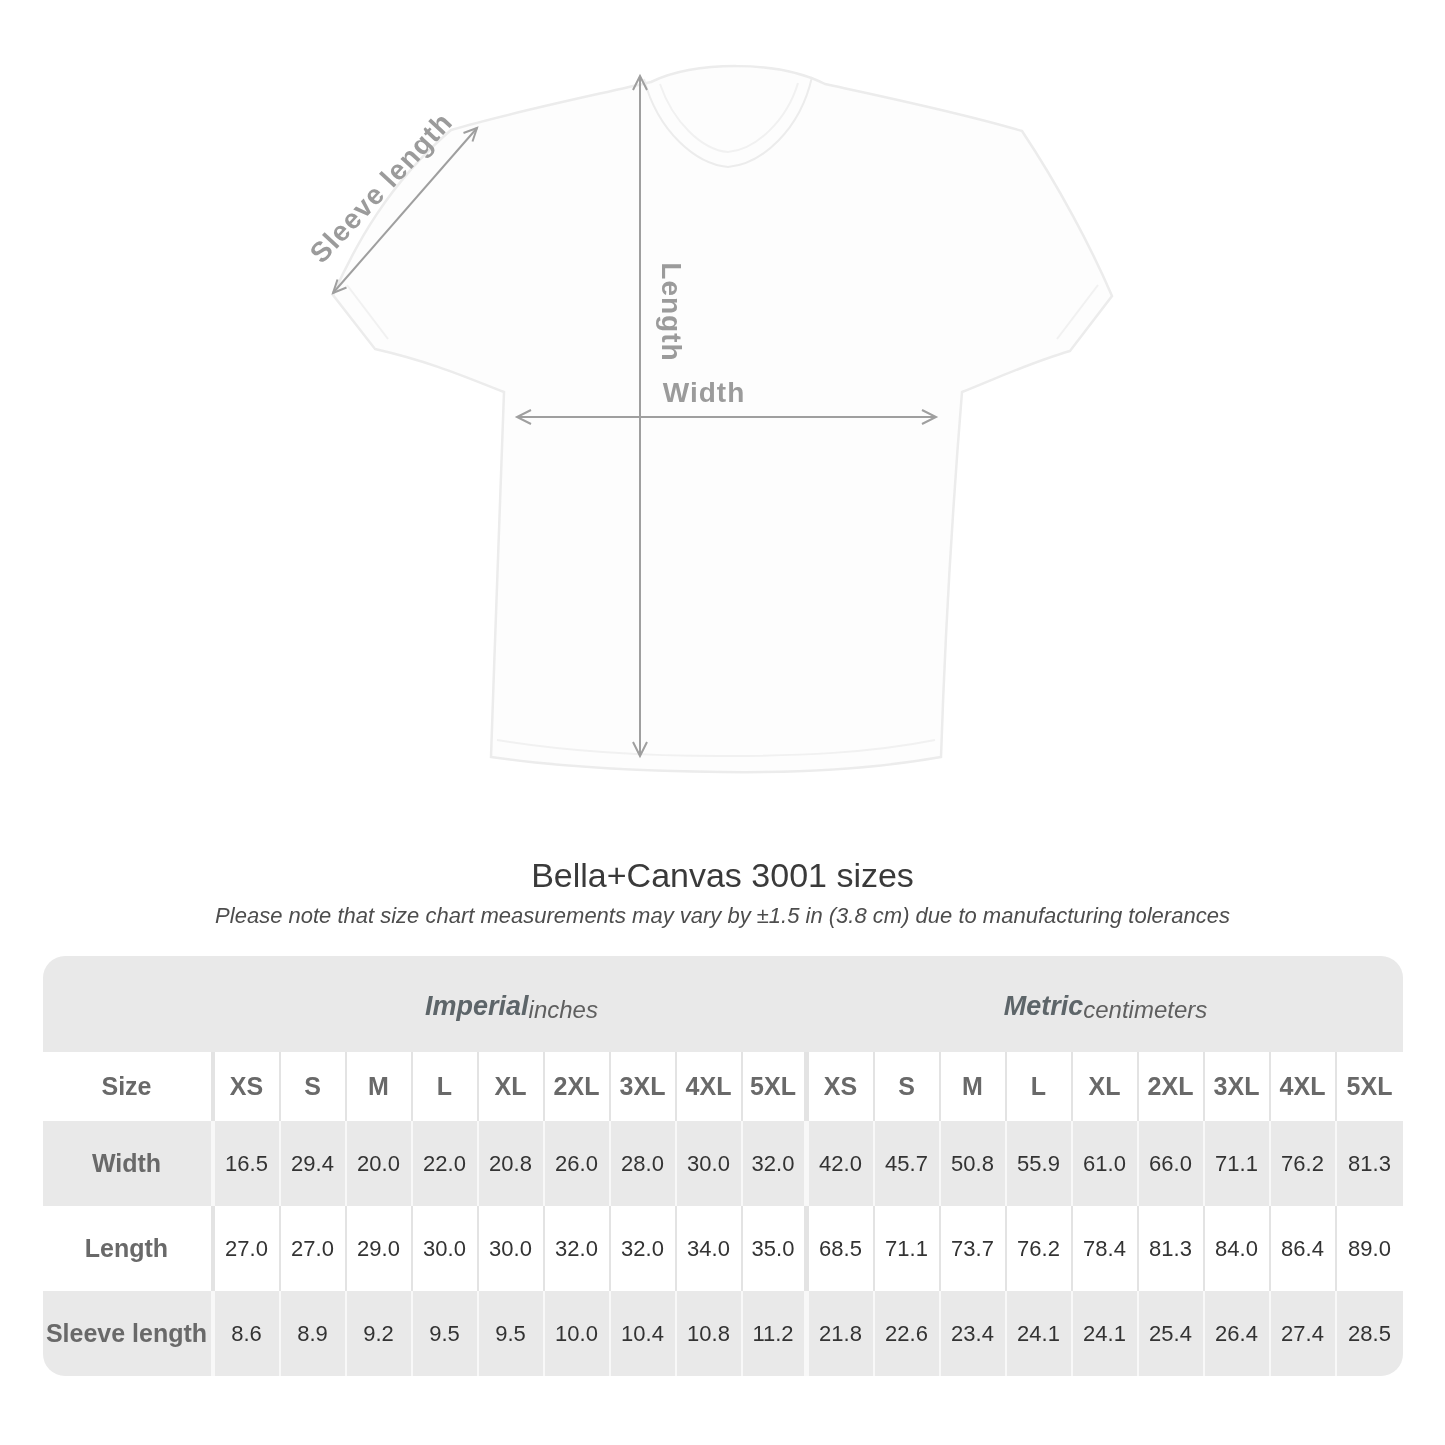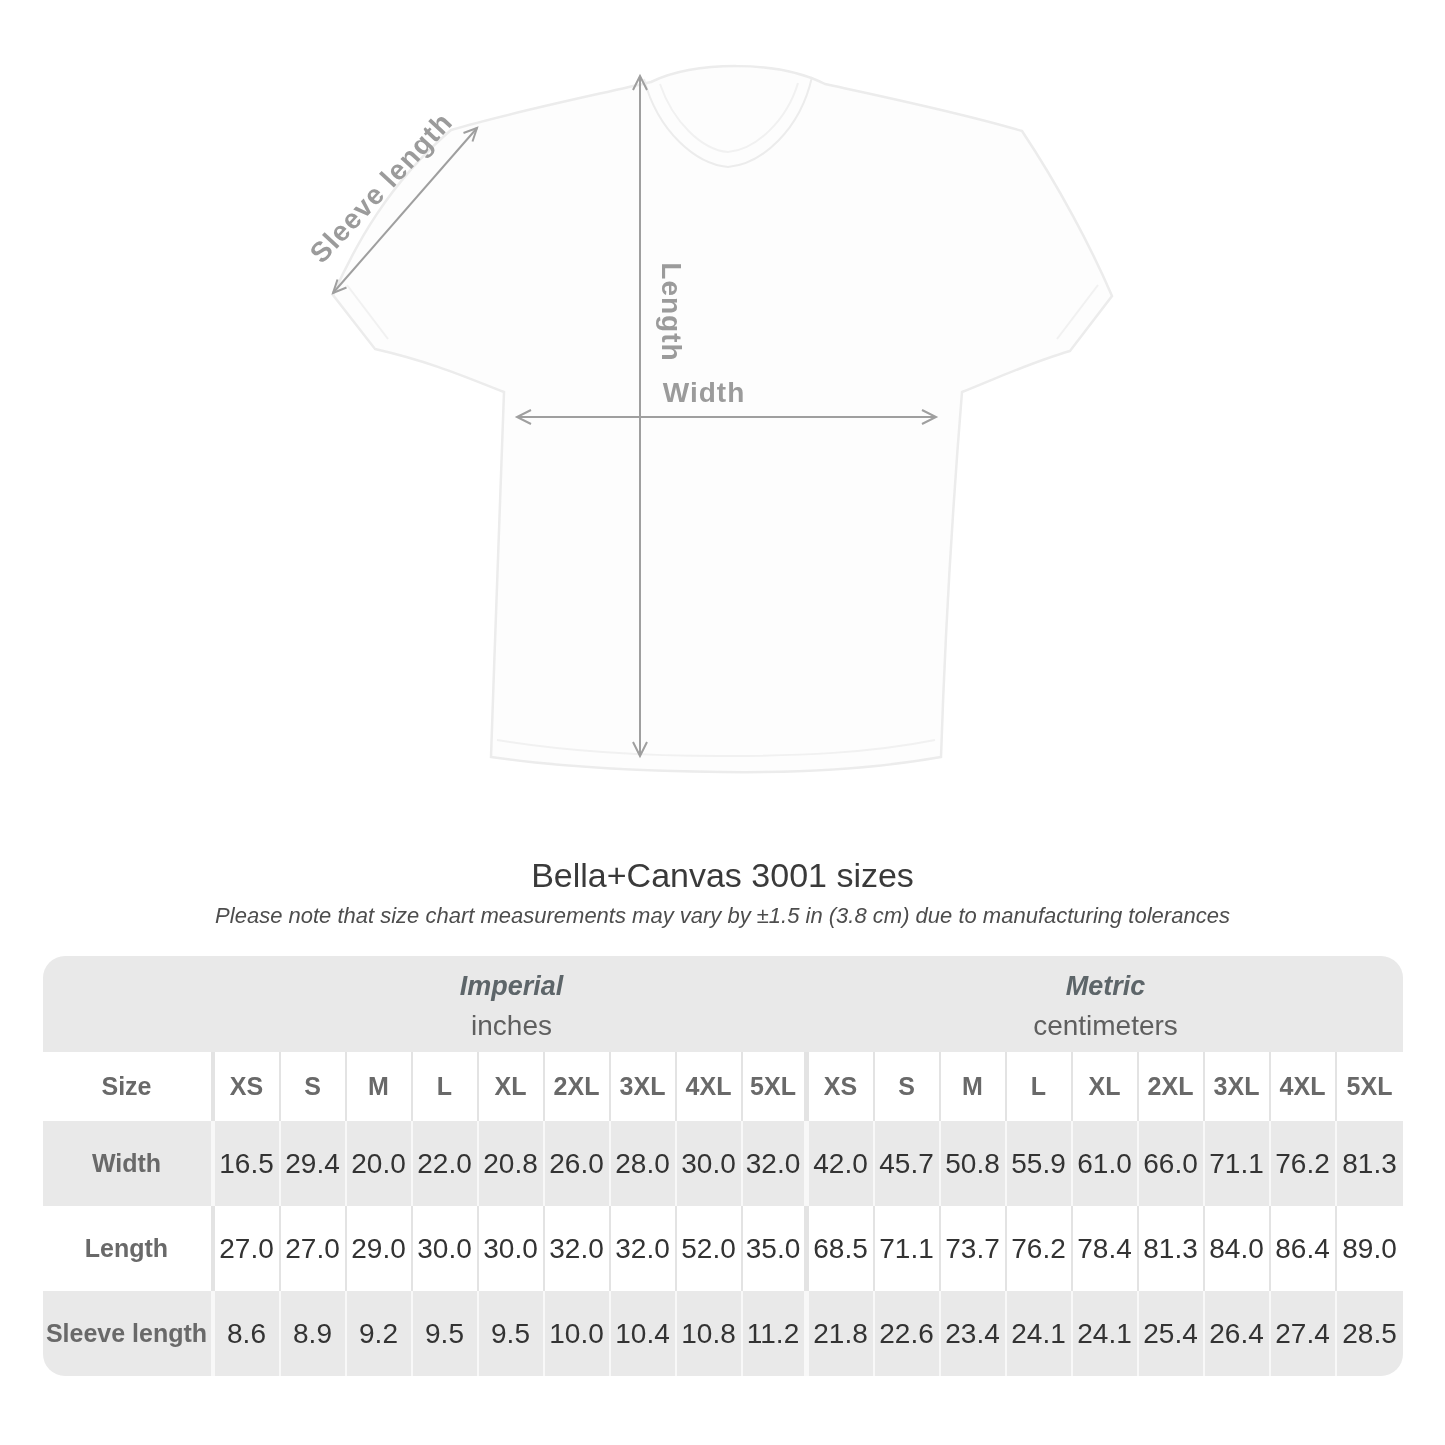--- a/index.html
+++ b/index.html
@@ -55,34 +55,35 @@
     overflow: hidden;
   }
   .unit-row {
     display: grid;
     grid-template-columns: 172px 1fr 1fr;
     background: #e9e9e9;
     height: 96px;
   }
   .unit-cell {
     display: flex;
-    flex-direction: column;
+    flex-direction: row;
     align-items: center;
     justify-content: center;
     padding-top: 4px;
   }
   .unit-name {
     font-size: 27px;
     font-weight: bold;
     font-style: italic;
     color: #5d6569;
   }
   .unit-sub {
     margin-top: 8px;
-    font-size: 28px;
+    font-size: 24px;
+    font-style: italic;
     color: #5f5f5f;
   }
   .grid-row {
     display: grid;
     grid-template-columns: 172px repeat(18, 1fr);
   }
   .header-row { background: #ffffff; height: 69px; }
   .data-row   { height: 85px; }
   .row-gray   { background: #e9e9e9; }
   .row-white  { background: #ffffff; }
@@ -100,21 +101,21 @@
   .header-row .group-end, .row-white .group-end   { border-right-width: 5px; }
   .row-gray  .group-end                           { border-right-width: 5px; }
   .grid-row .cell:last-child { border-right: none; }
 
   .size-cell, .label-cell {
     font-size: 25px;
     font-weight: bold;
     color: #696969;
   }
   .value-cell {
-    font-size: 28px;
+    font-size: 22px;
     color: #333333;
     text-align: center;
   }
 </style>
 </head>
 <body>
 
 <div class="page">
 
   <div class="diagram">
@@ -230,21 +231,21 @@
       </div>
       <div class="grid-row data-row row-white">
         <div class="cell label-cell">Length</div>
         <div class="cell value-cell">27.0</div>
         <div class="cell value-cell">27.0</div>
         <div class="cell value-cell">29.0</div>
         <div class="cell value-cell">30.0</div>
         <div class="cell value-cell">30.0</div>
         <div class="cell value-cell">32.0</div>
         <div class="cell value-cell">32.0</div>
-        <div class="cell value-cell">52.0</div>
+        <div class="cell value-cell">34.0</div>
         <div class="cell value-cell group-end">35.0</div>
         <div class="cell value-cell">68.5</div>
         <div class="cell value-cell">71.1</div>
         <div class="cell value-cell">73.7</div>
         <div class="cell value-cell">76.2</div>
         <div class="cell value-cell">78.4</div>
         <div class="cell value-cell">81.3</div>
         <div class="cell value-cell">84.0</div>
         <div class="cell value-cell">86.4</div>
         <div class="cell value-cell">89.0</div>

